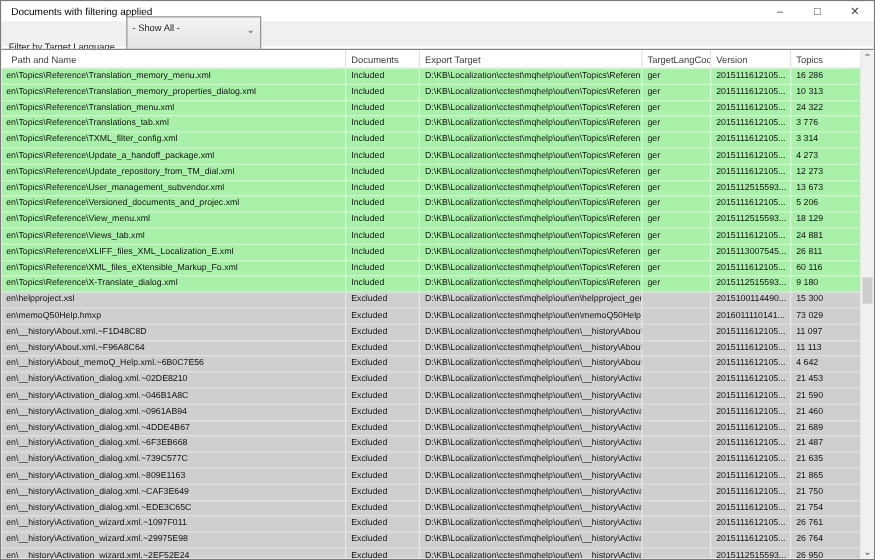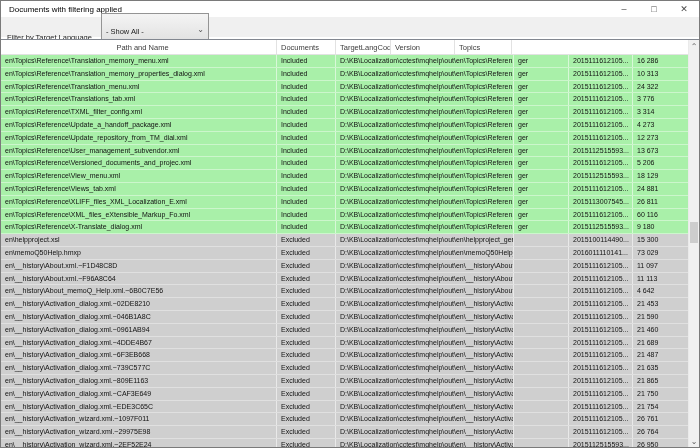--- a/index.html
+++ b/index.html
@@ -12,42 +12,42 @@
   
   .titlebar { height:16px; background:#ffffff; display:flex; align-items:center; }
   .title { font-size:8px; color:#000; padding-left:8px; white-space:nowrap; }
   .caption-buttons { margin-left:auto; display:flex; height:100%; }
   .caption-btn { width:30px; height:100%; display:flex; align-items:center; justify-content:center;
                  font-size:9px; color:#4a4a4a; cursor:default; }
   
   .filterbar { height:20px; background:#f0f0f0; display:flex; align-items:center; padding-left:6px; }
   .filter-label { font-size:7.5px; color:#1c1c1c; white-space:nowrap;margin-top:20px; }
   .combobox { margin-left:9px; width:108px; height:14px; border:1px solid #949494;
-              background:linear-gradient(#f4f4f4,#e2e2e2); display:flex; align-items:flex-start;
+              background:linear-gradient(#f4f4f4,#e2e2e2); display:flex; align-items:flex-end;
               justify-content:space-between; padding:13px 4px; font-size:7.5px; color:#1c1c1c; }
   .combobox .chev { font-size:8px; color:#555; line-height:6px; }
   
   .grid { position:absolute; top:38px; left:0; right:0; bottom:0; background:#fff;
           border-top:1px solid #828790; overflow:hidden; }
   .header-row { display:flex; height:15px; background:#ffffff; font-size:7.5px; color:#3c3c3c; }
   .hcell { flex:none; border-right:1px solid #e2e2e2; border-bottom:1px solid #e2e2e2;
            padding:3px 0 0 4px; white-space:nowrap; overflow:hidden; }
   .rows { position:absolute; top:15px; left:0; right:11px; bottom:0; overflow:hidden; }
   .row { display:flex; height:12.8px; font-size:7px; color:#111; }
   .row.included { background:var(--included,#a9f0a9); border-bottom:1px solid #ccf6cc; }
   .row.excluded { background:var(--excluded,#cfcfcf); border-bottom:1px solid #e0e0e0; }
   .cell { flex:none; padding-left:4px; line-height:12px; white-space:nowrap; overflow:hidden;
           border-right:1px solid rgba(255,255,255,0.55); }
   .c-path    { width:276px; }
   .c-incl    { width:59px;  }
   .c-export  { width:178px; }
   .c-lang    { width:55px;  }
   .c-version { width:64px;  }
   .c-bytes   { width:57px; border-right:none; }
-  .h-path    { width:276px; padding-left:8px;text-align:center; }
+  .h-path    { width:276px; padding-left:8px; }
   .h-incl    { width:59px;  }
   .h-export  { width:178px; }
   .h-lang    { width:55px;  }
   .h-version { width:64px;  }
   .h-bytes   { width:57px;  }
   .h-spacer  { flex:1; border-right:none; }
   
   .scrollbar { position:absolute; top:0; right:0; bottom:0; width:11px; background:#f0f0f0;
                border-left:1px solid #eaeaea; }
   .scroll-arrow { position:absolute; left:0; width:100%; height:12px; display:flex;
@@ -82,20 +82,21 @@
       <span>- Show All -</span>
       <span class="chev">⌄</span>
     </div>
   </div>
 
   <div class="grid">
 
     <div class="header-row">
       <div class="hcell h-path">Path and Name</div>
       <div class="hcell h-incl">Documents</div>
+      <div class="hcell h-export">Export Target</div>
       <div class="hcell h-lang">TargetLangCodes</div>
       <div class="hcell h-version">Version</div>
       <div class="hcell h-bytes">Topics</div>
       <div class="hcell h-spacer"></div>
     </div>
 
     <div class="rows">
         <div class="row included">
     <div class="cell c-path">en\Topics\Reference\Translation_memory_menu.xml</div>
     <div class="cell c-incl">Included</div>

